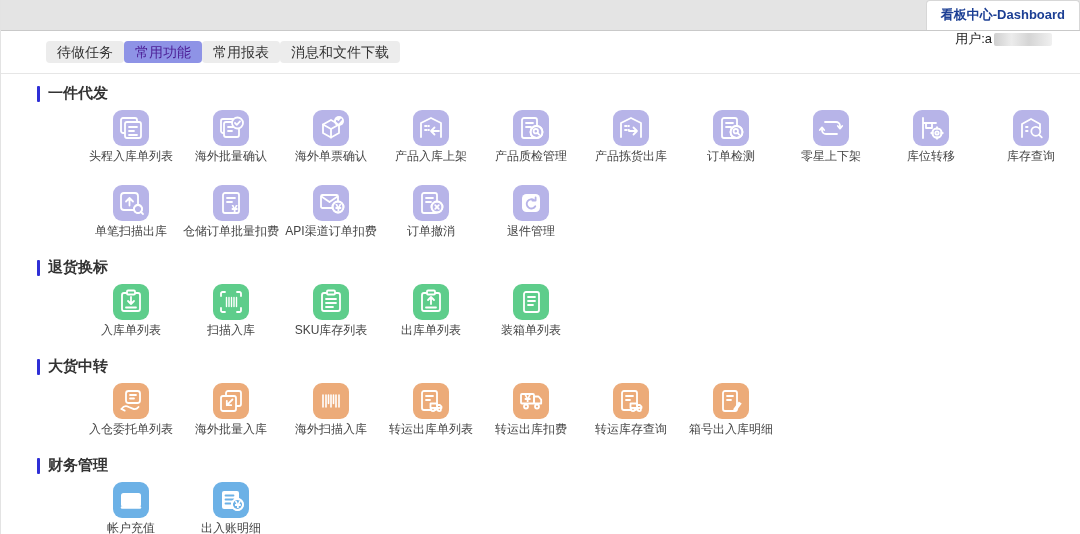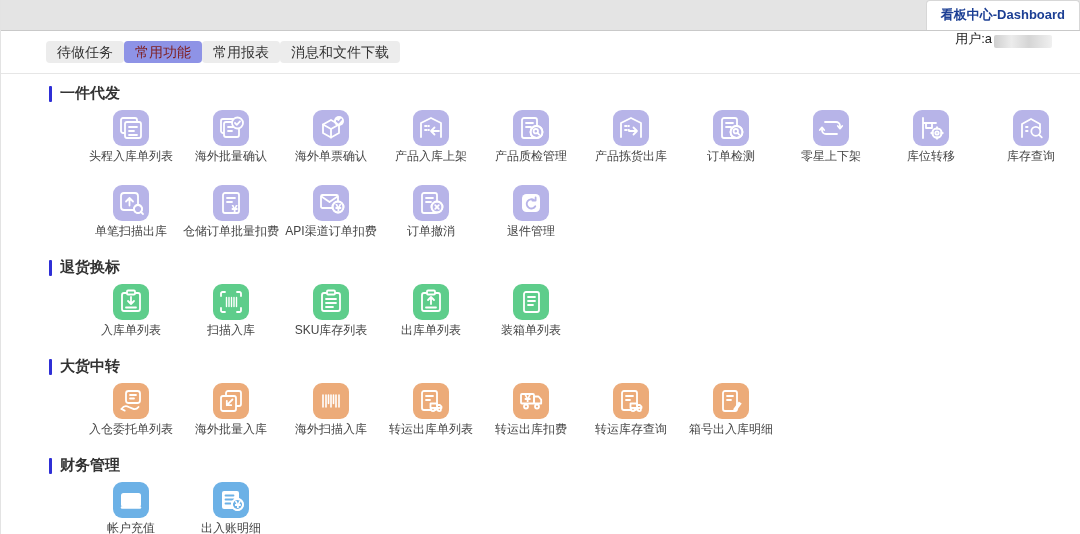--- a/index.html
+++ b/index.html
@@ -10,33 +10,33 @@
   }
   .topbar{
     height:30px;background:#e4e4e4;border-bottom:1px solid #c9c9c9;
     display:flex;align-items:flex-end;justify-content:space-between;flex-direction:column;
   }
   .window-tab{
     background:#fff;border:1px solid #d7d7d7;border-bottom:none;
     border-radius:4px 4px 0 0;margin-left:7px;padding:5px 14px 6px;
     font-size:13px;font-weight:bold;color:#1c3f94;cursor:pointer;
   }
-  .user{margin:0 28px 7px 0;font-size:13px;color:#222;display:flex;align-items:flex-end}
+  .user{margin:0 28px 7px 0;font-size:13px;color:#222;display:flex;align-items:center}
   .redacted{
     display:inline-block;width:58px;height:13px;margin-left:2px;border-radius:2px;
     background:linear-gradient(90deg,#cfcfcf,#ececec 30%,#d5d5d5 60%,#f0f0f0);
     filter:blur(.6px);
   }
   .tabs{display:flex;padding:10px 0 10px 45px;border-bottom:1px solid #e6e6e6;background:#fff}
   .tab{
     border:none;background:#ececec;color:#333;font-size:14px;line-height:14px;
     padding:4px 11px;border-radius:4px;font-family:inherit;cursor:pointer;
   }
-  .tab.active{color:#7f1d1d}
-  .section-title{display:flex;align-items:center;margin:10px 0 7px 48px}
+  .tab.active{color:#4c1d95}
+  .section-title{display:flex;align-items:center;margin:10px 0 7px 36px}
   .bar{width:3px;height:16px;margin-right:8px;border-radius:1px}
   .section-title-text{font-size:15px;font-weight:bold;color:#333}
   .grid{display:flex;flex-wrap:wrap;margin-left:80px;width:1000px;margin-bottom:-12px}
   .cell{width:100px;display:flex;flex-direction:column;align-items:center;margin-bottom:22px;cursor:pointer}
   .icon{width:36px;height:36px;border-radius:9px;background:var(--bg);display:flex;align-items:center;justify-content:center;flex:none}
   .label{margin-top:4px;font-size:12px;line-height:13px;color:#444;white-space:nowrap}
 </style>
 </head>
 <body>
 

